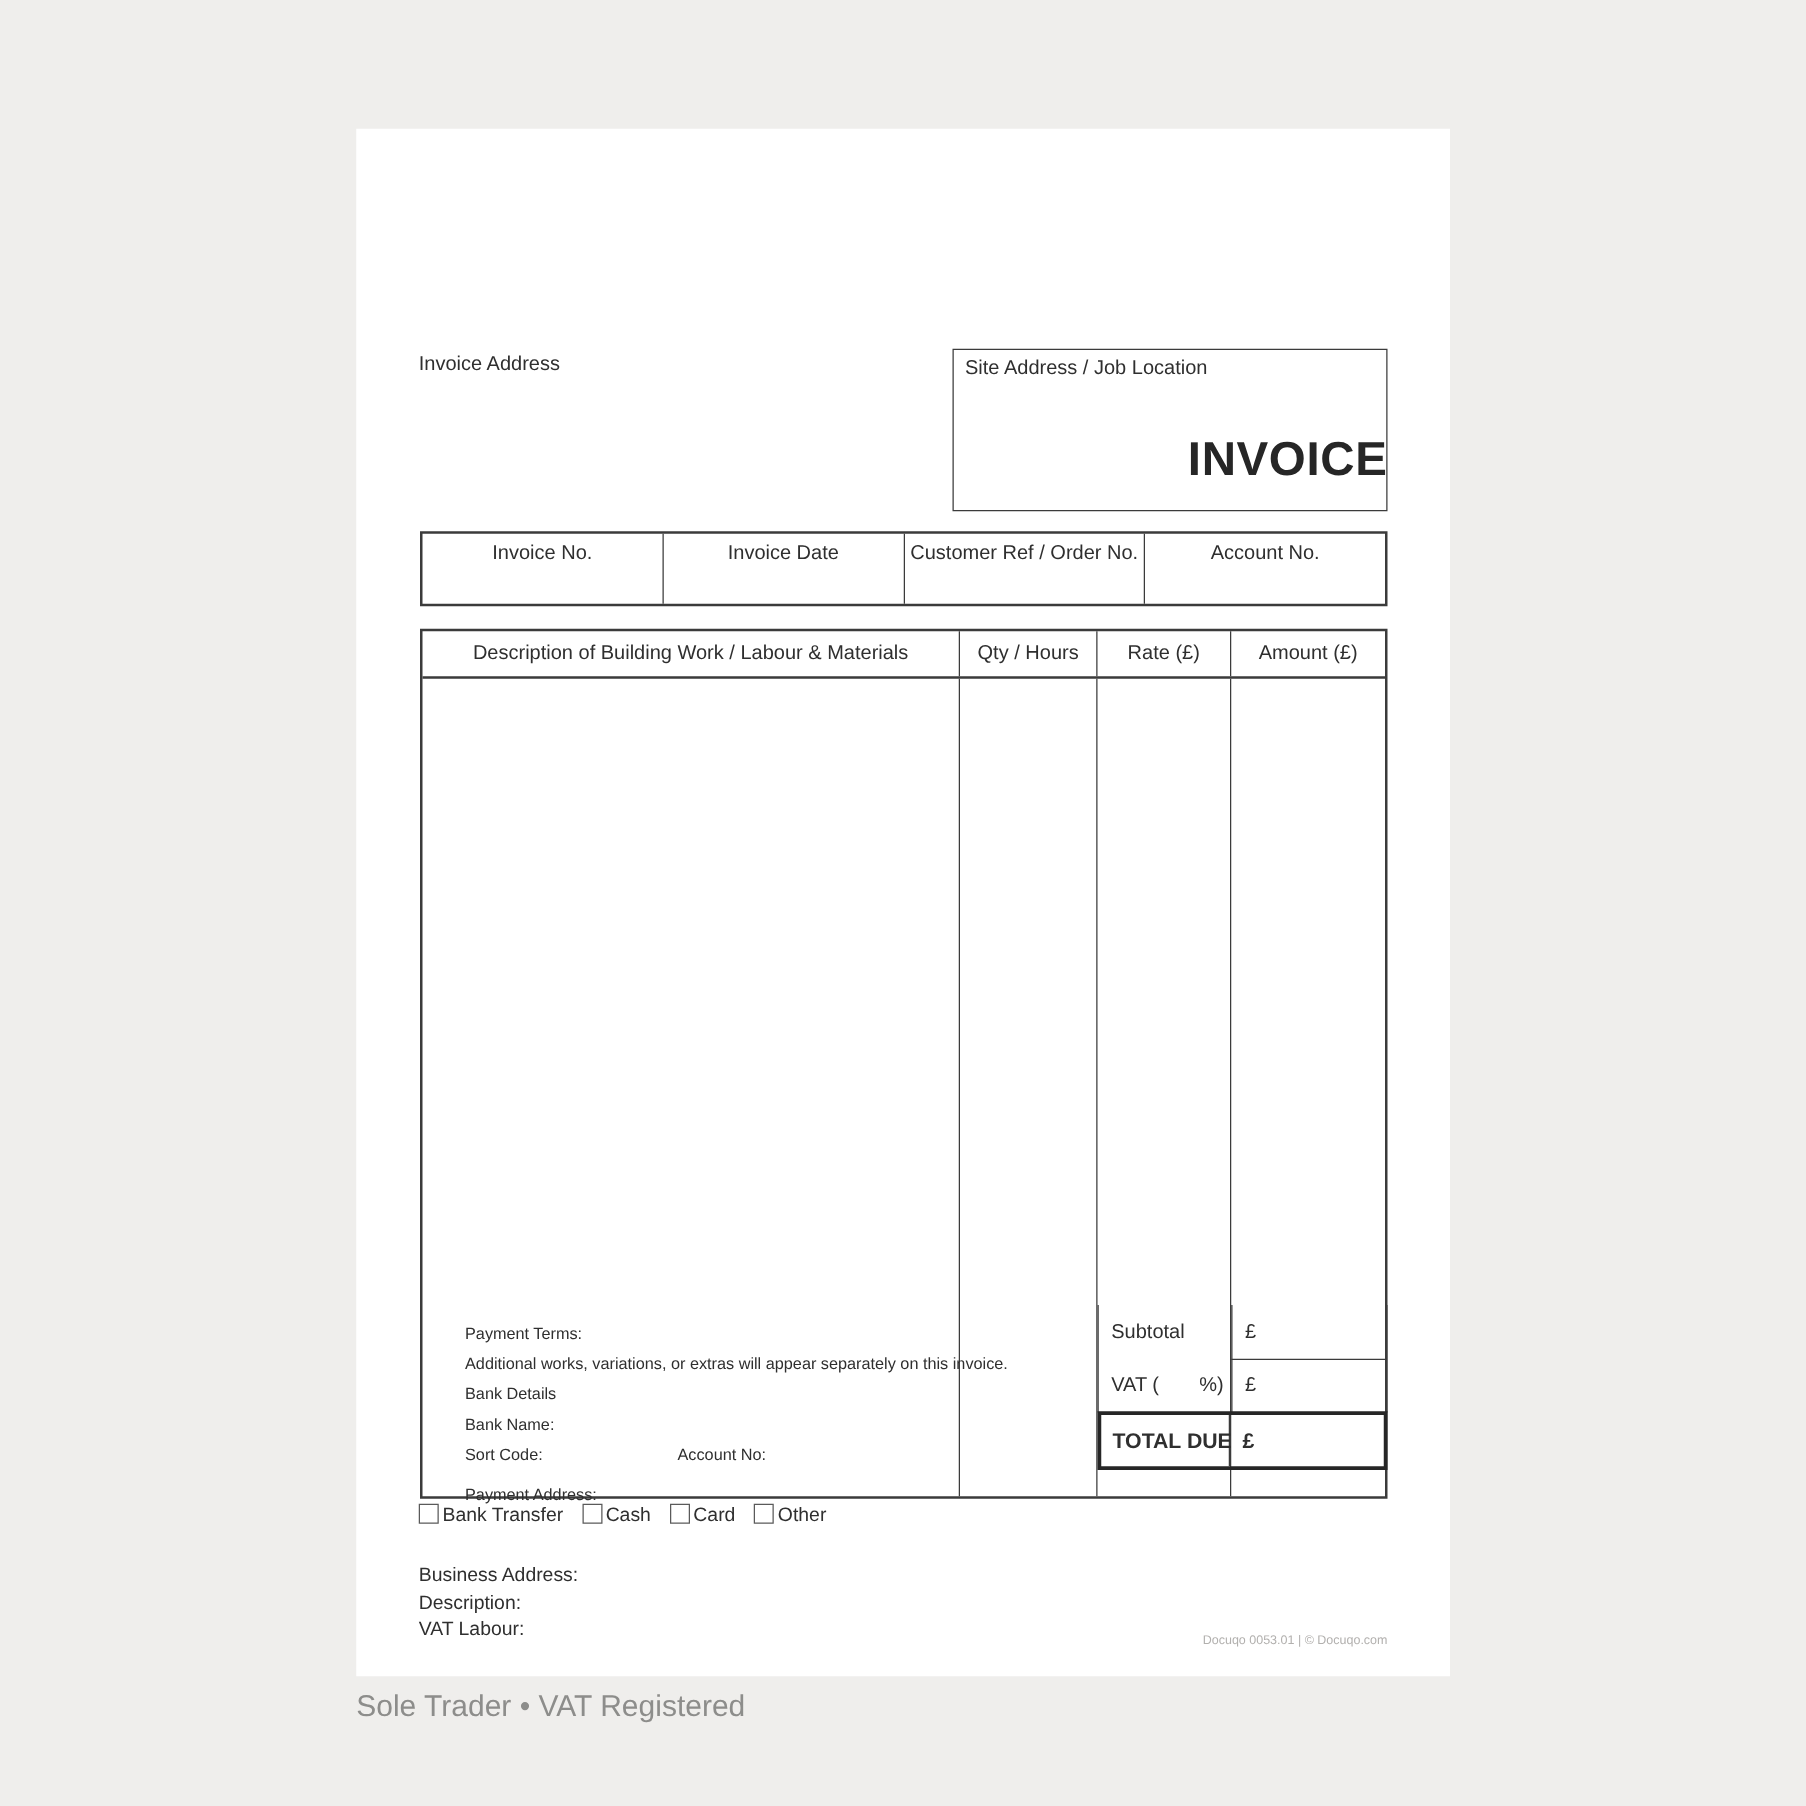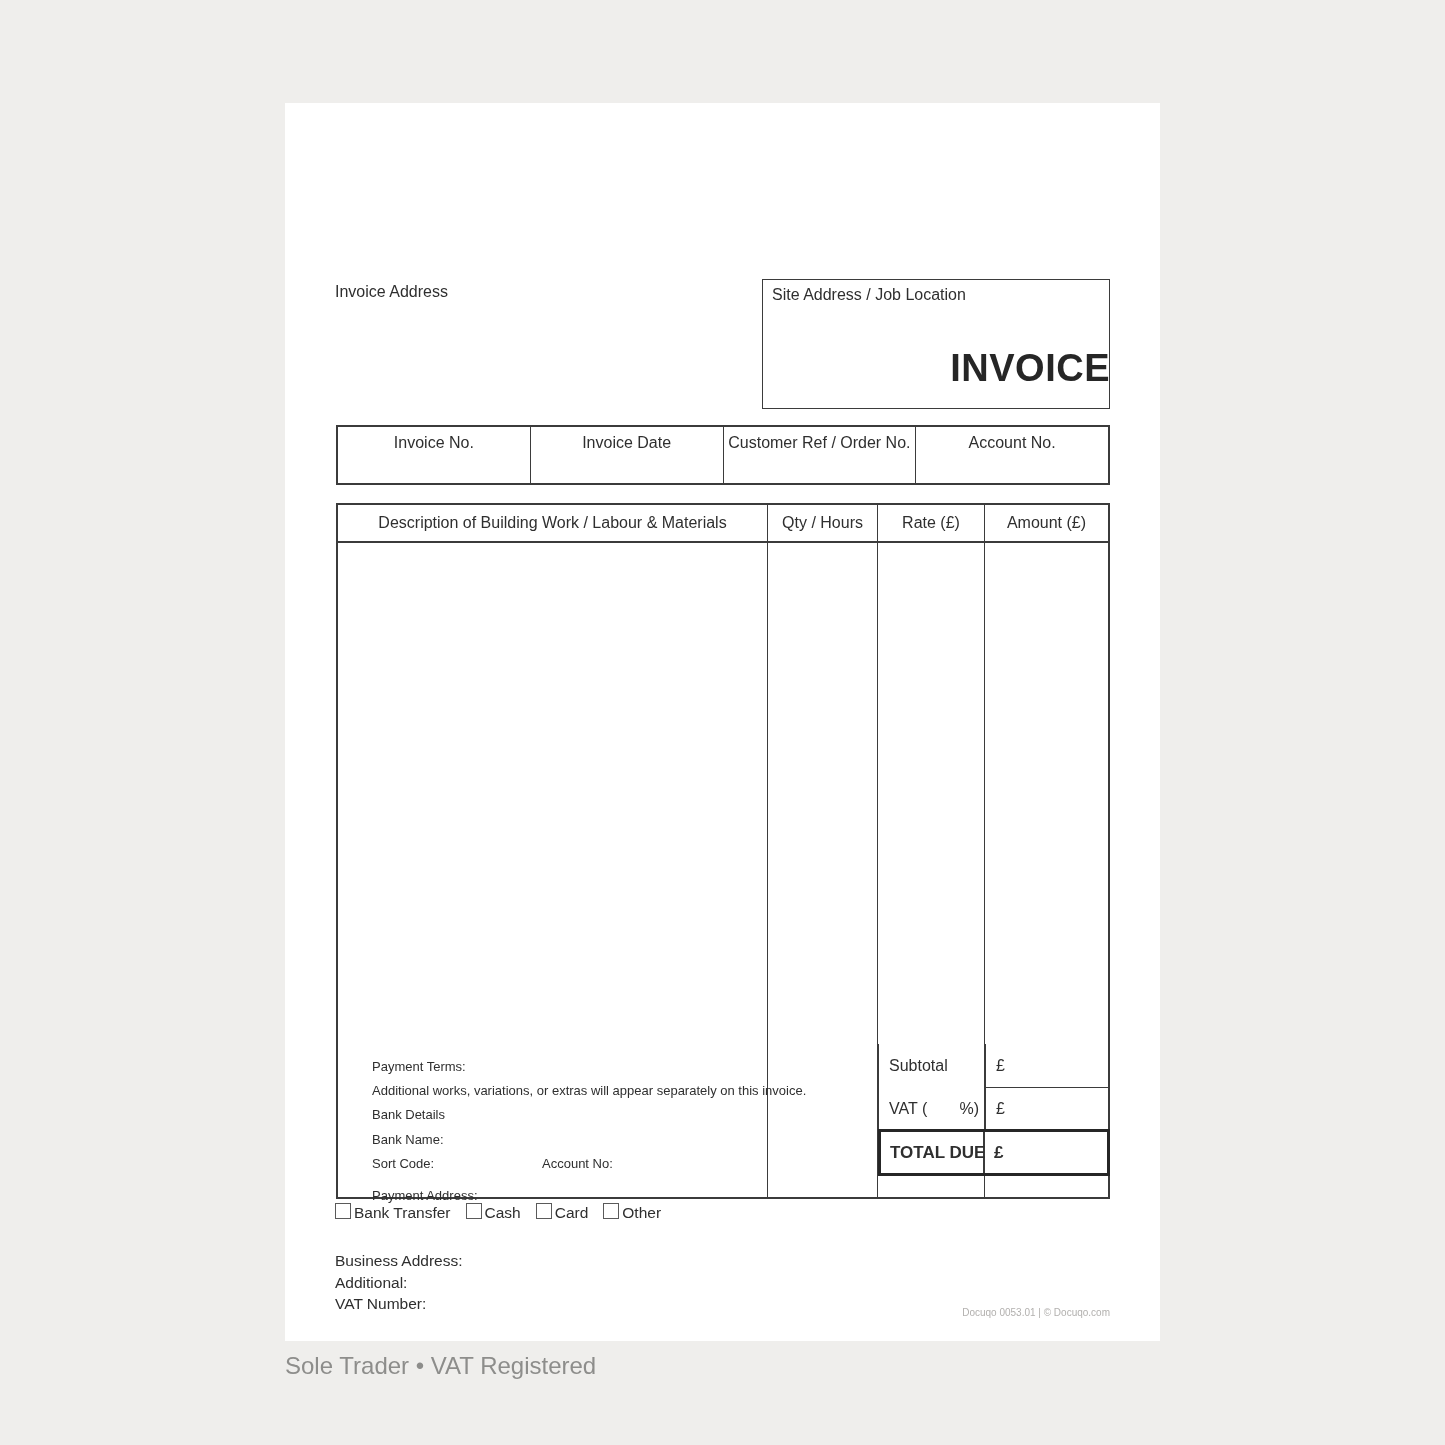--- a/index.html
+++ b/index.html
@@ -188,22 +188,22 @@
       <span class="pm-box"></span>
       <span>Card</span>
     </div>
     <div class="pm-option">
       <span class="pm-box"></span>
       <span>Other</span>
     </div>
   </div>
 
   <div class="biz-block b-address">Business Address:</div>
-  <div class="biz-block b-proprietor">Additional:</div>
-  <div class="biz-block b-vat">VAT Number:</div>
+  <div class="biz-block b-proprietor">Description:</div>
+  <div class="biz-block b-vat">VAT Labour:</div>
 
   <div class="doc-footer">Docuqo 0053.01 | © Docuqo.com</div>
 
   <div class="totals-upper">
     <div class="tot-label">Subtotal</div>
     <div class="tot-value subtotal">
       <span>£</span>
     </div>
     <div class="tot-label vat-label">
       <span>VAT (</span>

